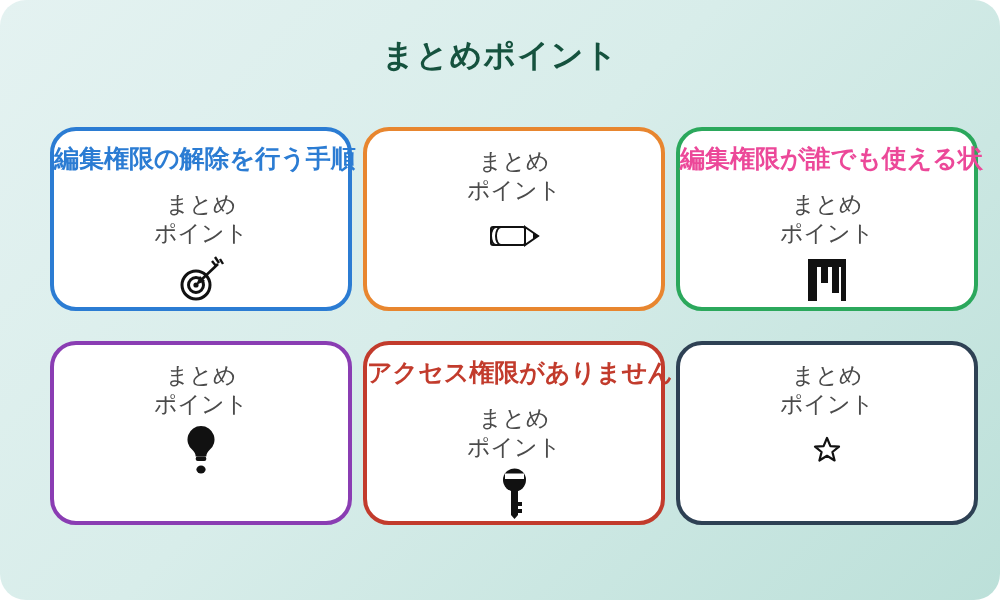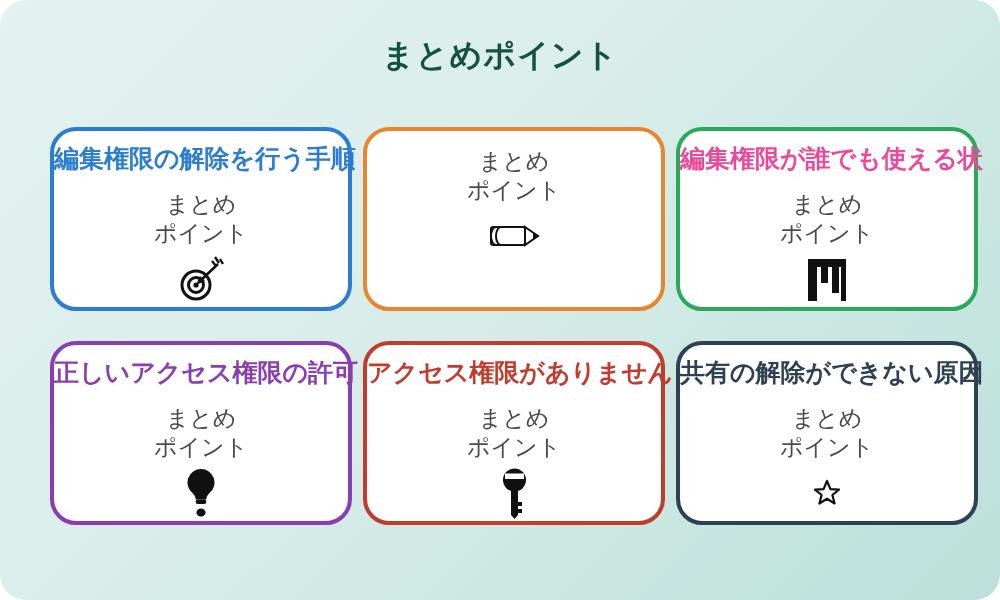--- a/index.html
+++ b/index.html
@@ -118,21 +118,20 @@
           <rect x="5" y="4" width="38" height="8" fill="#111"></rect>
           <rect x="5" y="4" width="9" height="42" fill="#111"></rect>
           <rect x="18" y="4" width="7" height="24" fill="#111"></rect>
           <rect x="29" y="4" width="7" height="34" fill="#111"></rect>
           <rect x="38" y="4" width="5" height="42" fill="#111"></rect>
         </svg>
       </div>
     </div>
 
     <div class="card" style="border-color: rgb(138, 61, 179);">
-      <div class="card-title" style="color: rgb(138, 61, 179);">正しいアクセス権限の許可</div>
       <div class="card-sub">
         <div>まとめ</div>
         <div>ポイント</div>
       </div>
       <div class="card-icon">
         <svg width="30" height="50" viewBox="0 0 30 50">
           <path d="M15,1 a13.5,13.5 0 0 1 8.5,24 c-2,1.8 -3,3.8 -3.2,6.5 h-10.6 c-0.2,-2.7 -1.2,-4.7 -3.2,-6.5 a13.5,13.5 0 0 1 8.5,-24 z" fill="#111"></path>
           <rect x="9.7" y="31.5" width="10.6" height="4.5" rx="2" fill="#111"></rect>
           <ellipse cx="15" cy="44.5" rx="4.6" ry="4" fill="#111"></ellipse>
         </svg>
@@ -151,21 +150,20 @@
           <rect x="4" y="6.5" width="19" height="5.5" fill="#fff"></rect>
           <rect x="10" y="23" width="7" height="25" fill="#111"></rect>
           <rect x="17" y="35" width="4" height="4" fill="#111"></rect>
           <rect x="17" y="42" width="4" height="4" fill="#111"></rect>
           <polygon points="10,48 17,48 13.5,52" fill="#111"></polygon>
         </svg>
       </div>
     </div>
 
     <div class="card" style="border-color: rgb(46, 65, 84);">
-      <div class="card-title" style="color: rgb(46, 65, 84);">共有の解除ができない原因</div>
       <div class="card-sub">
         <div>まとめ</div>
         <div>ポイント</div>
       </div>
       <div class="card-icon">
         <svg width="28" height="28" viewBox="0 0 28 28">
           <polygon points="14,2 17.4,10.2 26,10.6 19.4,16 21.6,24.5 14,19.8 6.4,24.5 8.6,16 2,10.6 10.6,10.2" fill="#fff" stroke="#111" stroke-width="2.2" stroke-linejoin="round"></polygon>
         </svg>
       </div>
     </div>

